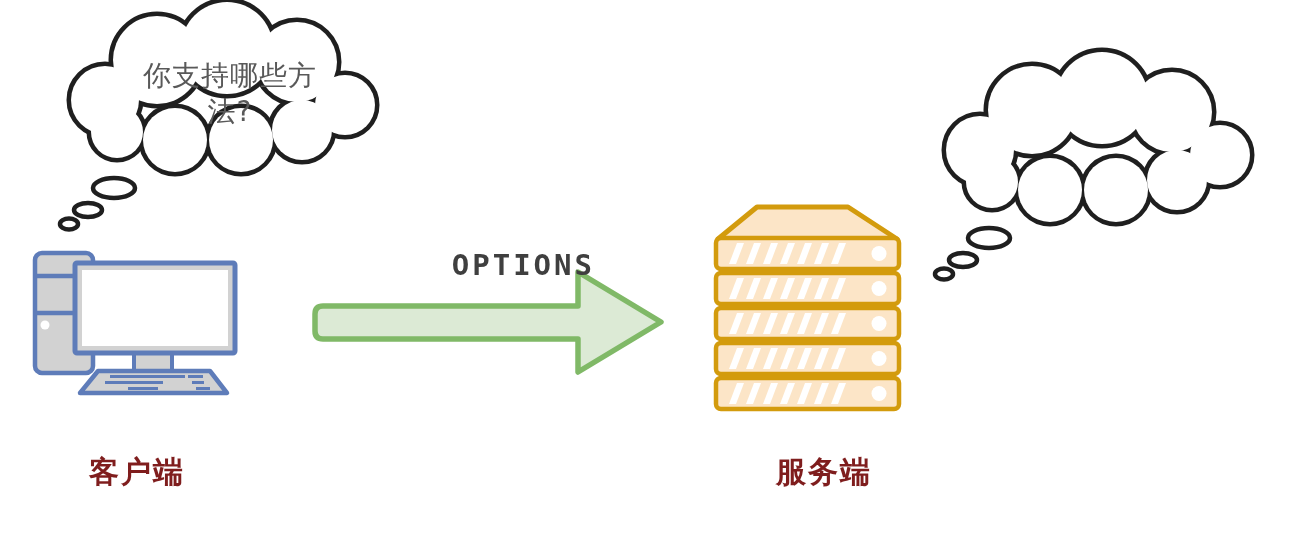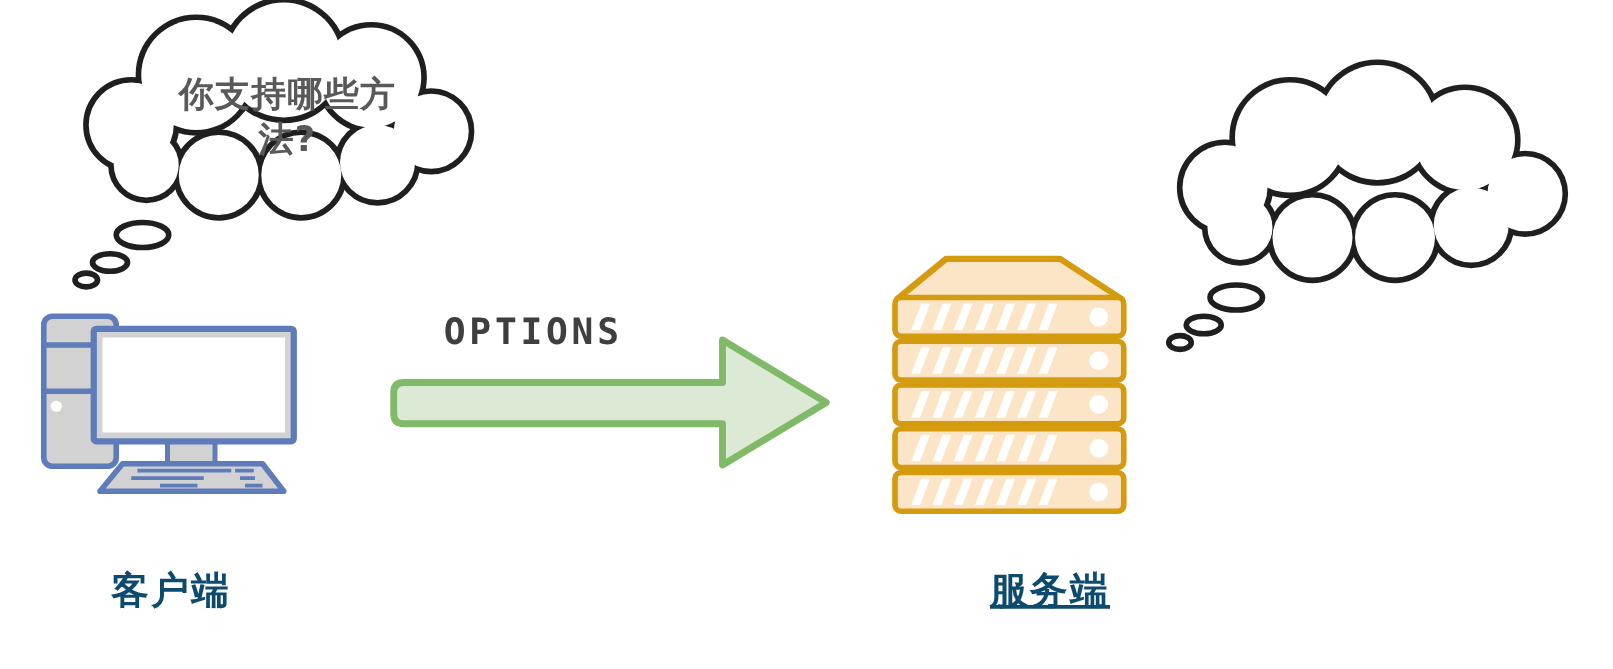--- a/index.html
+++ b/index.html
@@ -11,43 +11,43 @@
     overflow: hidden;
     font-family: "DejaVu Sans", "Liberation Sans", sans-serif;
   }
   #scene {
     position: absolute;
     left: 0; top: 0;
   }
   .bubble-text {
     position: absolute;
     text-align: center;
-    font-weight: bold;
+    font-weight: normal;
     font-size: 28px;
     line-height: 1.27;
     color: #595959;
     white-space: pre-line;
     letter-spacing: 1px;
   }
   #client-thought-text { left: 100px; top: 58px; width: 260px; }
   #server-thought-text { left: 955px; top: 118px; width: 290px; }
   .node-label {
     position: absolute;
     text-align: center;
     font-weight: bold;
     font-size: 30px;
-    color: #0c4a6e;
+    color: #7f1d1d;
     letter-spacing: 2px;
   }
   #client-label { left: 57px;  top: 452px; width: 160px; }
-  #server-label { left: 760px; top: 452px; width: 160px; text-decoration: underline; }
+  #server-label { left: 744px; top: 452px; width: 160px; }
   #arrow-label {
     position: absolute;
     left: 355px; top: 248px; width: 240px;
-    text-align: left;
+    text-align: right;
     font-family: "DejaVu Sans Mono", "Liberation Mono", monospace;
     font-weight: bold;
     font-size: 29px;
     letter-spacing: 3px;
     color: #3f3f3f;
   }
 </style>
 </head>
 <body>
 

